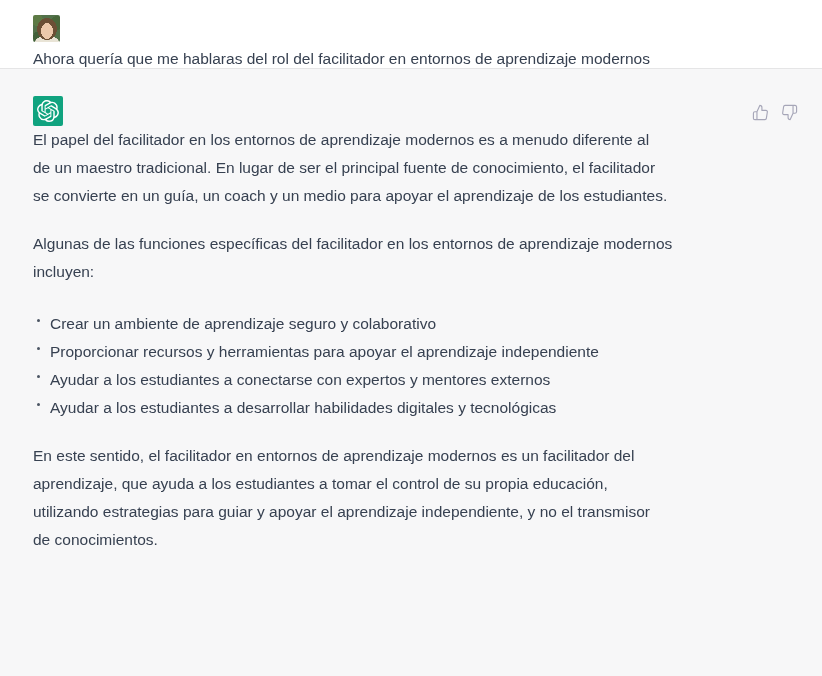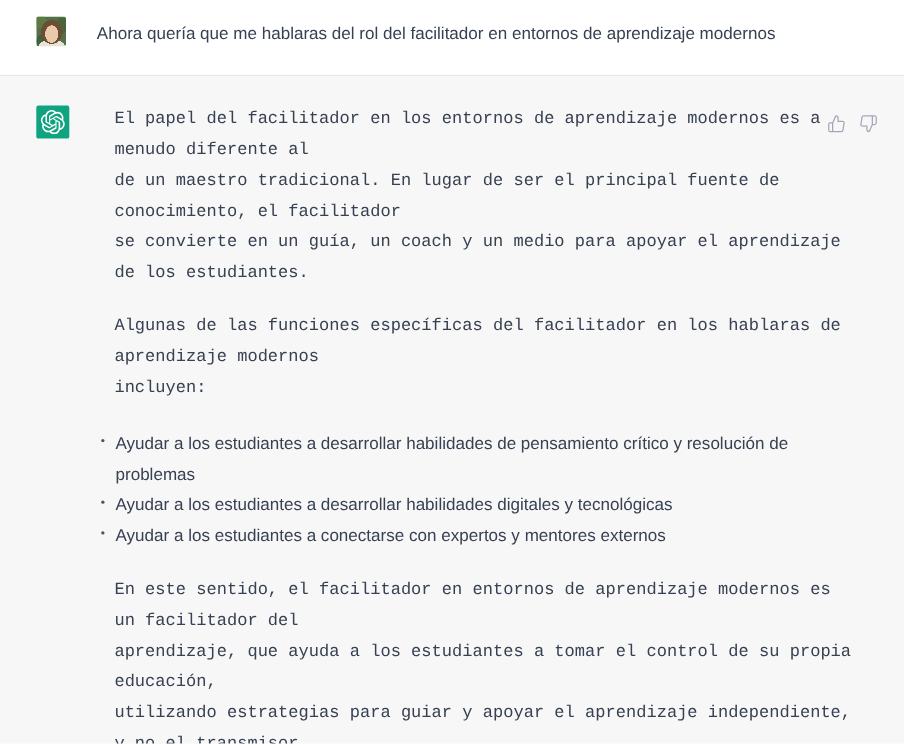--- a/index.html
+++ b/index.html
@@ -11,20 +11,21 @@
     overflow: hidden;
     color: #374151;
   }
   .chat { width: 822px; height: 676px; }
 
   .row {
     display: flex;
     align-items: flex-start;
     padding-left: 33px;
     padding-right: 24px;
+    flex-direction: column;
   }
   .row-user {
     background: #ffffff;
     height: 69px;
     padding-top: 14px;
     border-bottom: 1px solid #e5e5e6;
   }
   .row-assistant {
     background: #f7f7f8;
     min-height: 607px;
@@ -70,23 +71,22 @@
     color: #374151;
   }
 
   .msg-content {
     width: 692px;
     font-size: 15.5px;
     line-height: 28px;
     color: #374151;
   }
   .msg-content p {
-    margin: 0 0 20px 16px;
+    margin: 0 0 20px 0;
     white-space: pre-line;
-    font-family: Liberation Mono, monospace;
   }
   .msg-content ul {
     margin: 24px 0 20px 0;
     padding-left: 17px;
     list-style: none;
   }
   .msg-content li {
     position: relative;
     white-space: pre-line;
   }
@@ -135,27 +135,27 @@
         <svg viewBox="0 0 24 24" fill="#ffffff" xmlns="http://www.w3.org/2000/svg" aria-hidden="true">
           <path d="M22.2819 9.8211a5.9847 5.9847 0 0 0-.5157-4.9108 6.0462 6.0462 0 0 0-6.5098-2.9A6.0651 6.0651 0 0 0 4.9807 4.1818a5.9847 5.9847 0 0 0-3.9977 2.9 6.0462 6.0462 0 0 0 .7427 7.0966 5.98 5.98 0 0 0 .511 4.9107 6.051 6.051 0 0 0 6.5146 2.9001A5.9847 5.9847 0 0 0 13.2599 24a6.0557 6.0557 0 0 0 5.7718-4.2058 5.9894 5.9894 0 0 0 3.9977-2.9001 6.0557 6.0557 0 0 0-.7475-7.073zm-9.022 12.6081a4.4755 4.4755 0 0 1-2.8764-1.0408l.1419-.0804 4.7783-2.7582a.7948.7948 0 0 0 .3927-.6813v-6.7369l2.02 1.1686a.071.071 0 0 1 .038.052v5.5826a4.504 4.504 0 0 1-4.4945 4.4944zm-9.6607-4.1254a4.4708 4.4708 0 0 1-.5346-3.0137l.142.0852 4.783 2.7582a.7712.7712 0 0 0 .7806 0l5.8428-3.3685v2.3324a.0804.0804 0 0 1-.0332.0615L9.74 19.9502a4.4992 4.4992 0 0 1-6.1408-1.6464zM2.3408 7.8956a4.485 4.485 0 0 1 2.3655-1.9728V11.6a.7664.7664 0 0 0 .3879.6765l5.8144 3.3543-2.0201 1.1685a.0757.0757 0 0 1-.071 0l-4.8303-2.7865A4.504 4.504 0 0 1 2.3408 7.8956zm16.5963 3.8558L13.1038 8.364 15.1192 7.2a.0757.0757 0 0 1 .071 0l4.8303 2.7913a4.4944 4.4944 0 0 1-.6765 8.1042v-5.6772a.79.79 0 0 0-.407-.667zm2.0107-3.0231l-.142-.0852-4.7735-2.7818a.7759.7759 0 0 0-.7854 0L9.409 9.2297V6.8974a.0662.0662 0 0 1 .0284-.0615l4.8303-2.7866a4.4992 4.4992 0 0 1 6.6802 4.66zM8.3065 12.863l-2.02-1.1638a.0804.0804 0 0 1-.038-.0567V6.0742a4.4992 4.4992 0 0 1 7.3757-3.4537l-.142.0805L8.704 5.459a.7948.7948 0 0 0-.3927.6813zm1.0976-2.3654l2.602-1.4998 2.6069 1.4998v2.9994l-2.5974 1.4997-2.6067-1.4997z"></path>
         </svg>
       </span>
     </div>
 
     <div class="msg-content">
       <p>El papel del facilitador en los entornos de aprendizaje modernos es a menudo diferente al
 de un maestro tradicional. En lugar de ser el principal fuente de conocimiento, el facilitador
 se convierte en un guía, un coach y un medio para apoyar el aprendizaje de los estudiantes.</p>
-      <p>Algunas de las funciones específicas del facilitador en los hablaras de aprendizaje modernos
+      <p>Algunas de las funciones específicas del facilitador en los entornos de aprendizaje modernos
 incluyen:</p>
       <ul>
-        <li>Ayudar a los estudiantes a desarrollar habilidades de pensamiento crítico y resolución de
-problemas</li>
+        <li>Crear un ambiente de aprendizaje seguro y colaborativo</li>
+        <li>Proporcionar recursos y herramientas para apoyar el aprendizaje independiente</li>
+        <li>Ayudar a los estudiantes a conectarse con expertos y mentores externos</li>
         <li>Ayudar a los estudiantes a desarrollar habilidades digitales y tecnológicas</li>
-        <li>Ayudar a los estudiantes a conectarse con expertos y mentores externos</li>
       </ul>
       <p>En este sentido, el facilitador en entornos de aprendizaje modernos es un facilitador del
 aprendizaje, que ayuda a los estudiantes a tomar el control de su propia educación,
 utilizando estrategias para guiar y apoyar el aprendizaje independiente, y no el transmisor
 de conocimientos.</p>
     </div>
 
     <div class="actions">
       <button class="icon-btn" aria-label="thumbs up">
         <span>

